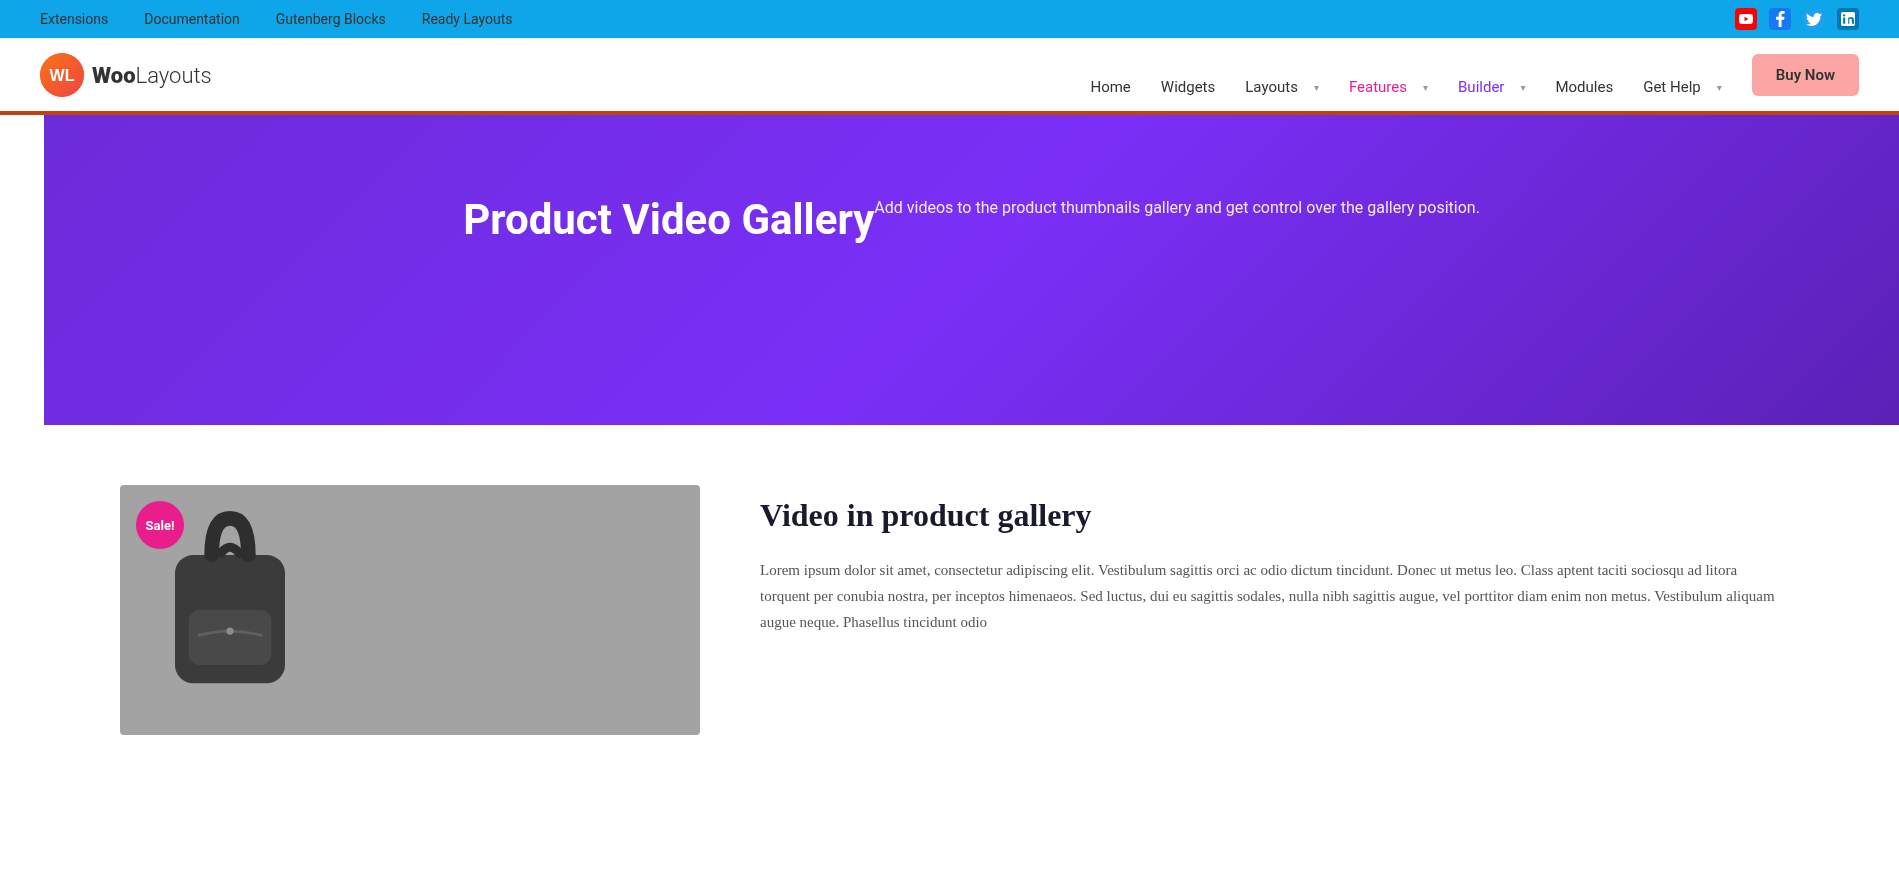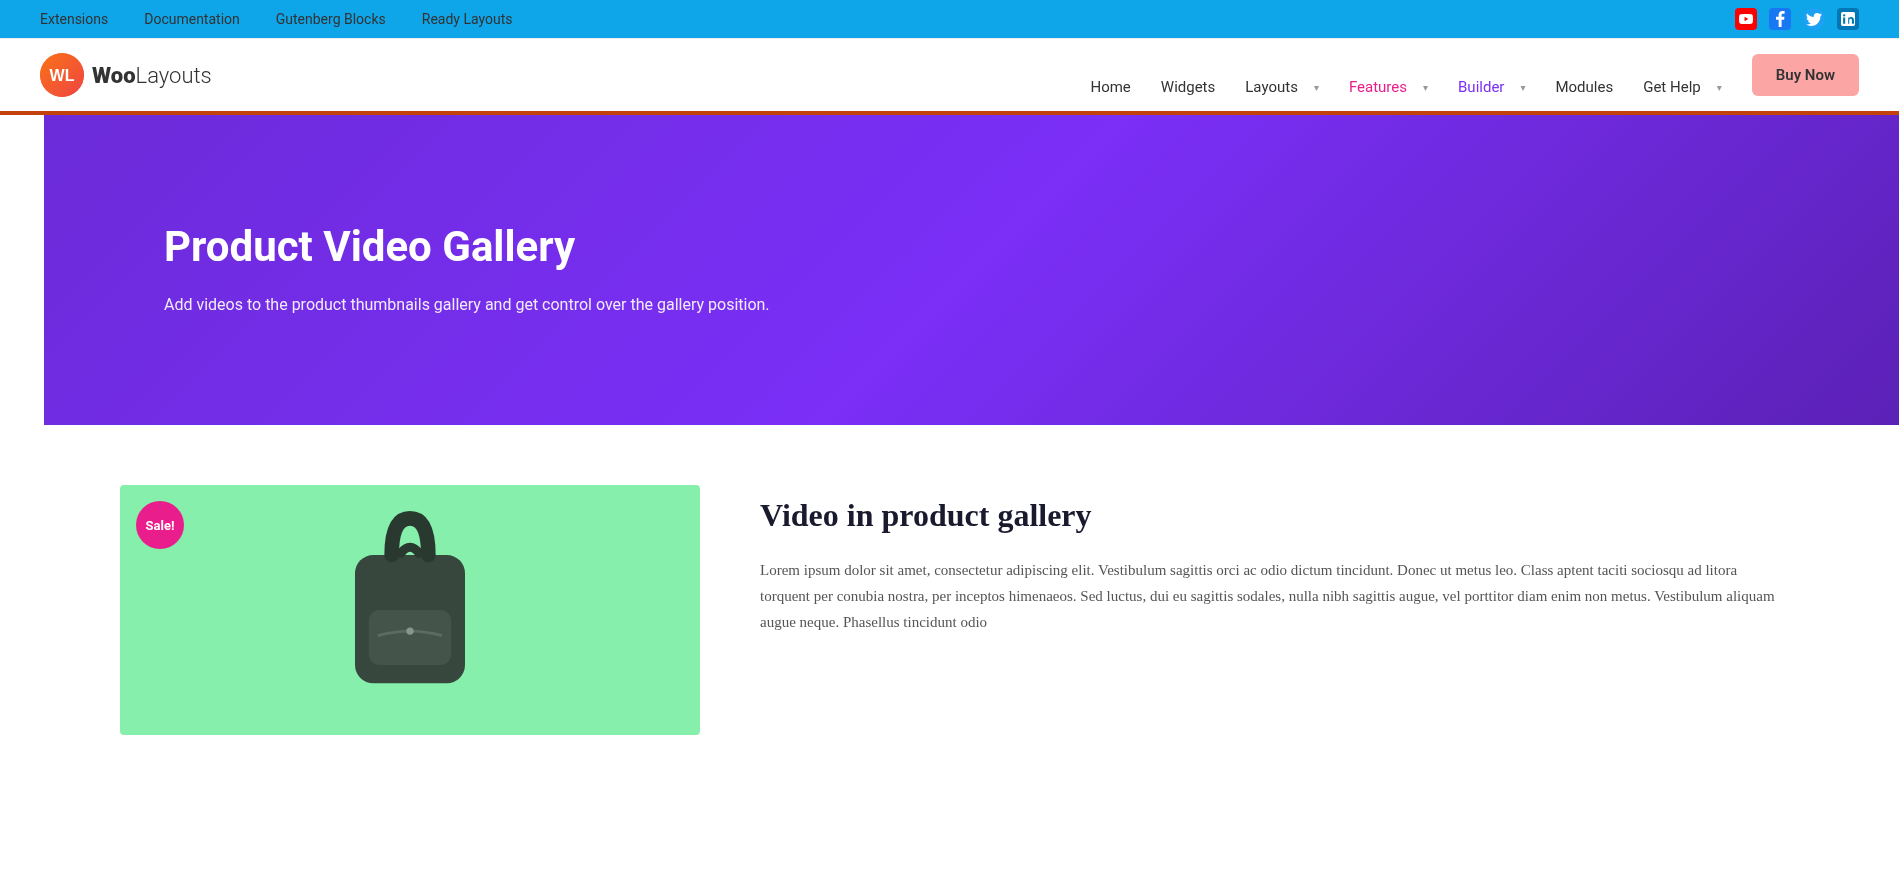--- a/index.html
+++ b/index.html
@@ -83,21 +83,21 @@
       text-decoration: none;
     }
 
     
     .hero-banner {
       background: linear-gradient(135deg, #6c2bd9 0%, #7b2ff7 50%, #5b21b6 100%);
       padding: 80px 120px;
       min-height: 310px;
       display: flex;
       align-items: flex-start;
-      flex-direction: column;
+      flex-direction: row;
       justify-content: center;
       margin-left: 44px;
     }
     .hero-title {
       color: #fff;
       font-size: 42px;
       font-weight: 700;
       margin-bottom: 20px;
       line-height: 1.2;
     }
@@ -113,26 +113,25 @@
     .content-section {
       display: flex;
       gap: 60px;
       padding: 60px 120px;
       align-items: flex-start;
       background: #fff;
     }
     .product-image-area {
       flex: 0 0 580px;
       min-height: 250px;
-      background: #86efac;
+      background: #a3a3a3;
       border-radius: 4px;
       position: relative;
       display: flex;
       align-items: center;
-      justify-content: center;
       overflow: hidden;
     }
     .sale-badge {
       position: absolute;
       top: 16px;
       left: 16px;
       background: #e91e8c;
       color: #fff;
       font-size: 13px;
       font-weight: 700;

